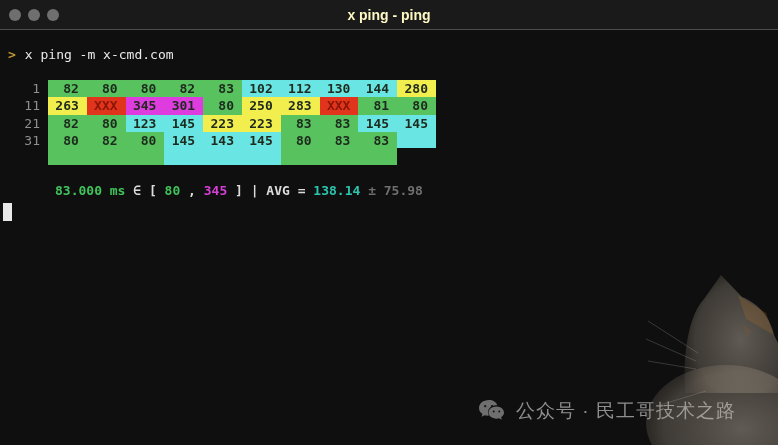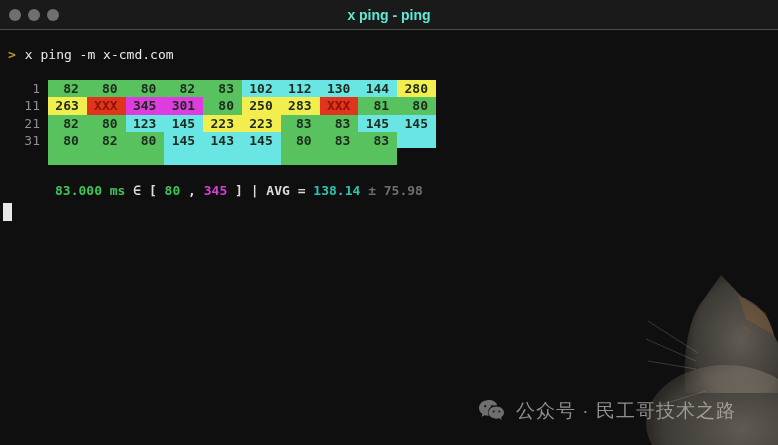--- a/index.html
+++ b/index.html
@@ -22,21 +22,21 @@
   .lights { display: flex; gap: 7px; margin-left: 9px; }
   .light {
     width: 12px; height: 12px; border-radius: 50%;
     background: #6f6f6f;
   }
   .title {
     position: absolute; left: 0; right: 0; top: 0; bottom: 0;
     display: flex; align-items: center; justify-content: center;
     font-family: "Liberation Sans", sans-serif;
     font-size: 14px; font-weight: bold;
-    color: #5eead4;
+    color: #fef9c3;
   }
   
   .terminal {
     position: relative;
     padding: 16px 24px 0 8px;
     font-size: 13px;
     line-height: 17px;
     color: #e6e6e6;
   }
   .cmdline { white-space: pre; }

